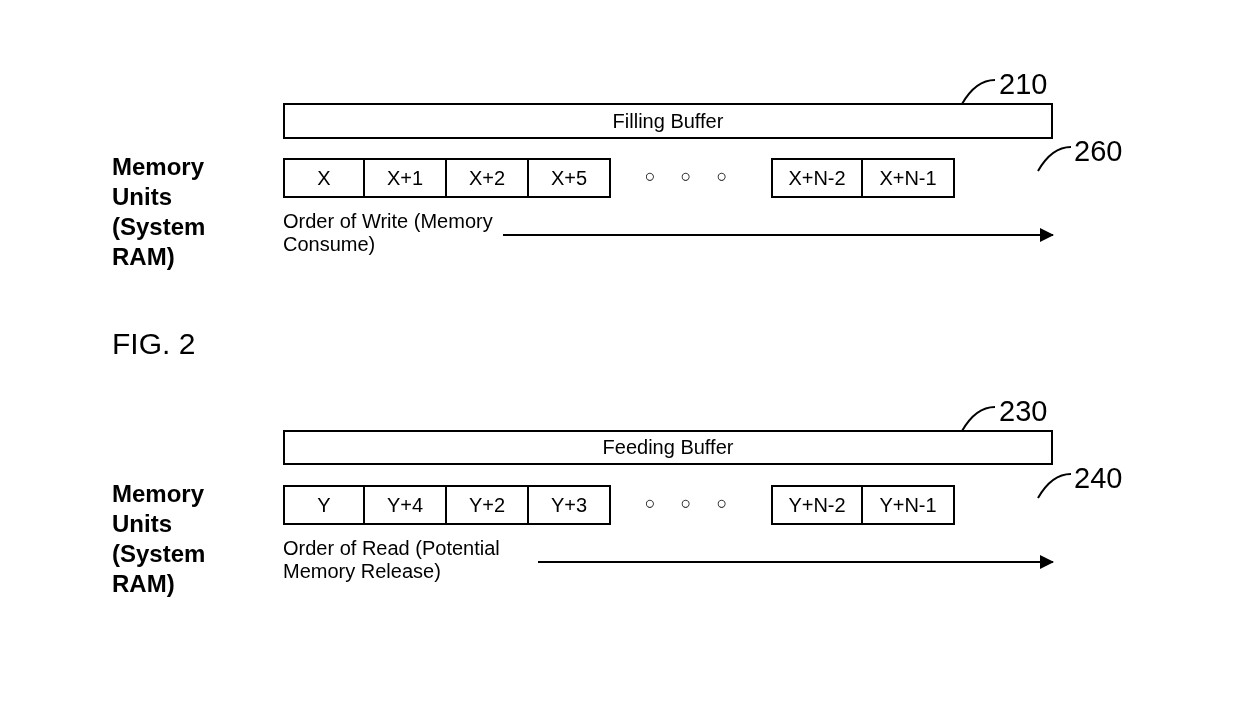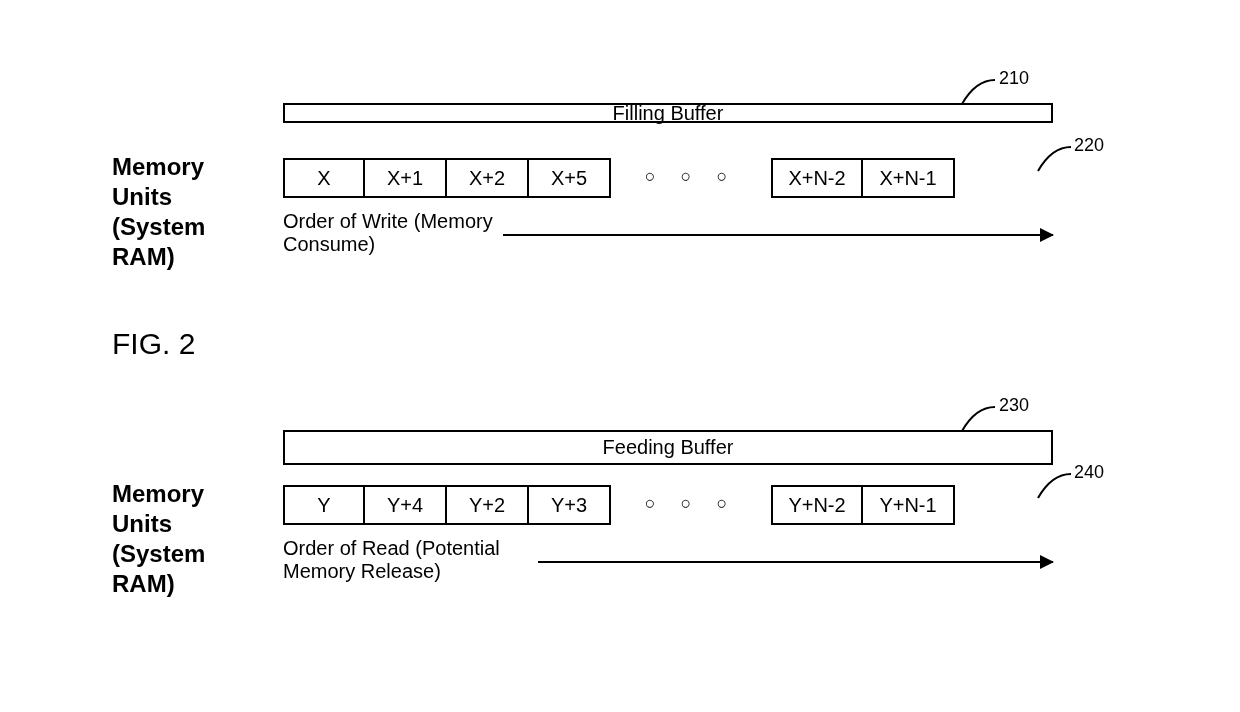--- a/index.html
+++ b/index.html
@@ -73,40 +73,40 @@
     right: -1px;
     top: -6px;
     border-left: 14px solid #000;
     border-top: 7px solid transparent;
     border-bottom: 7px solid transparent;
   }
   .fig {
     font-size: 30px;
     font-weight: 400;
   }
-  .ref-num { font-size: 18px; }
+  .ref-num { font-size: 29px; }
   svg.lead { position: absolute; overflow: visible; }
 </style>
 </head>
 <body>
 
 <div class="canvas">
 
   <div class="abs fig" style="left:112px; top:307px;margin-top:20px;">FIG. 2</div>
 
   <div class="abs ref-num" style="left:999px; top:68px;">210</div>
   <svg class="lead" style="left:960px; top:78px;" width="40" height="30">
     <path d="M35 2 C 20 2, 10 12, 2 26" stroke="#000" stroke-width="2" fill="none"></path>
   </svg>
 
-  <div class="abs buffer-box" style="left:283px; top:103px; width:770px; height:20px;">
+  <div class="abs buffer-box" style="left:283px; top:103px; width:770px; height:36px;">
     <span>Filling Buffer</span>
   </div>
 
-  <div class="abs ref-num" style="left:1074px; top:135px;">220</div>
+  <div class="abs ref-num" style="left:1074px; top:135px;">260</div>
   <svg class="lead" style="left:1036px; top:145px;" width="40" height="30">
     <path d="M35 2 C 20 2, 10 12, 2 26" stroke="#000" stroke-width="2" fill="none"></path>
   </svg>
 
   <div class="abs left-label" style="left:112px; top:152px; width:152px;">
     <div>Memory Units</div>
     <div>(System RAM)</div>
   </div>
 
   <div class="abs unit-row" style="left:283px; top:158px; width:770px;">

